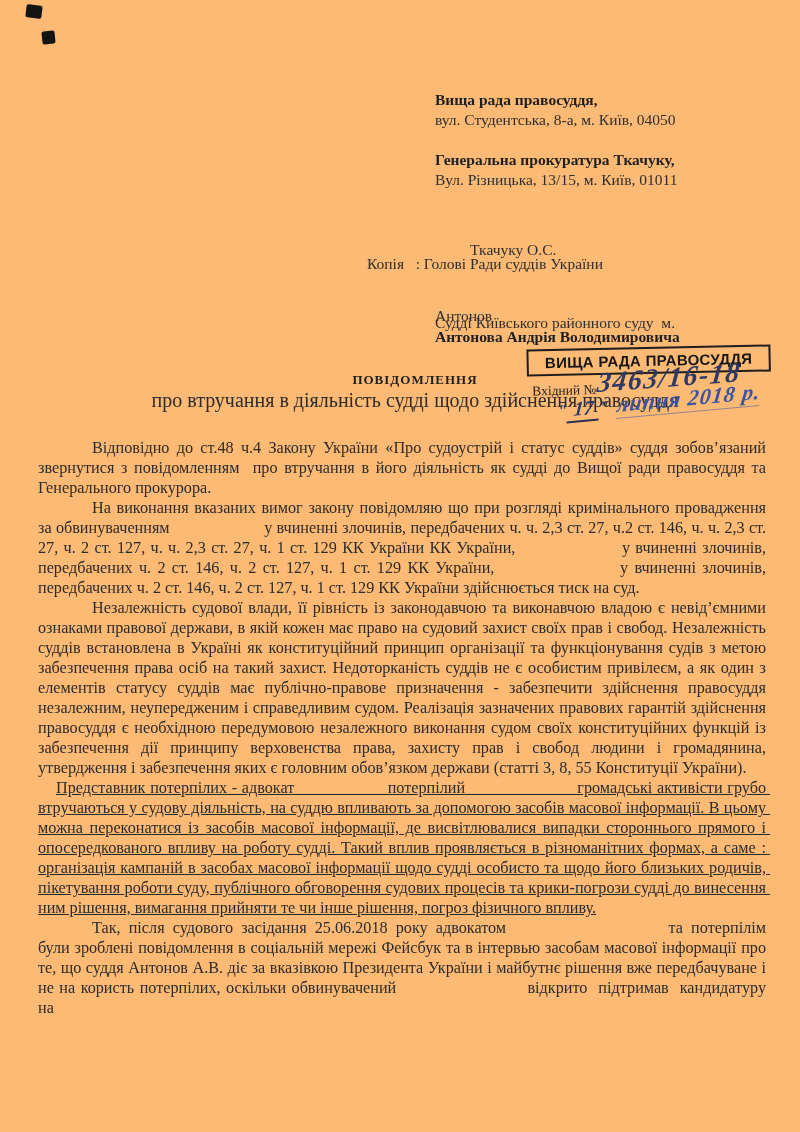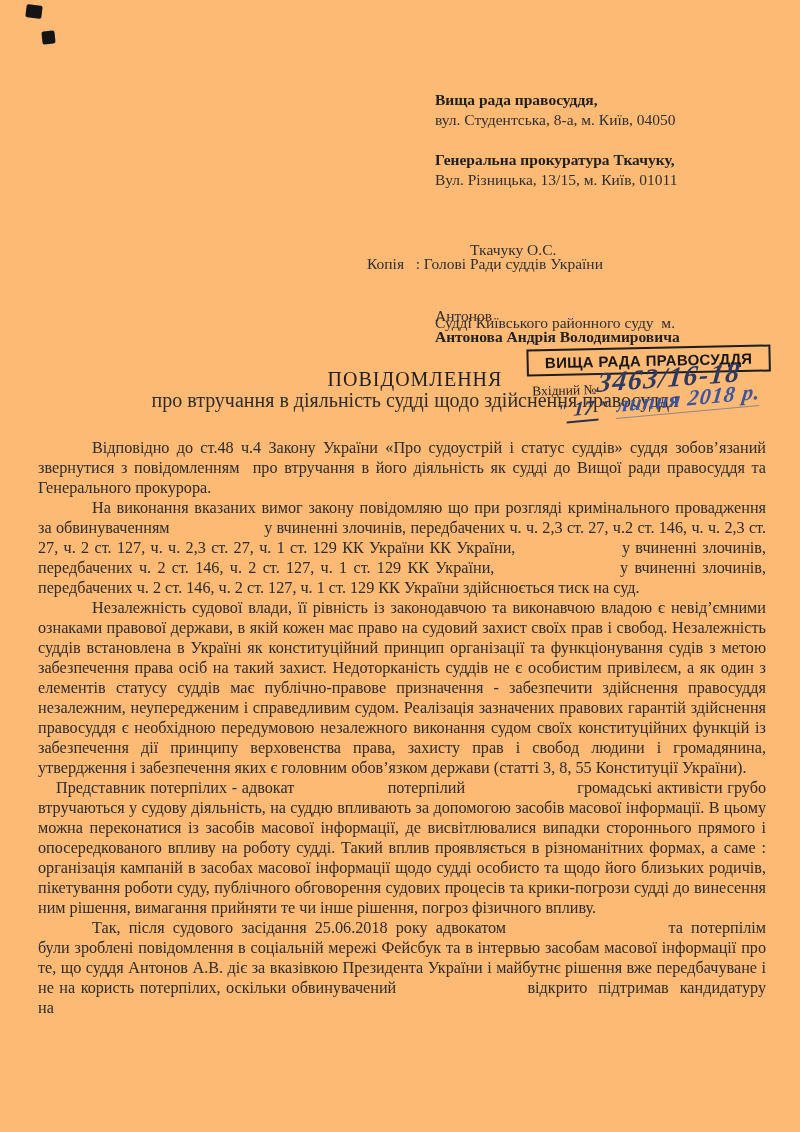--- a/index.html
+++ b/index.html
@@ -11,21 +11,21 @@
   }
   .abs { position:absolute; }
   .line { font-size:15.5px; line-height:20px; white-space:pre; color:#2e2e2e; }
   .bold { font-weight:bold; color:#1f1f1f; }
 
   .blob { position:absolute; background:#141414; border-radius:2px; }
   .blob1 { left:26px; top:5px;  width:16px; height:13px; transform:rotate(7deg); }
   .blob2 { left:42px; top:31px; width:13px; height:13px; transform:rotate(-6deg); }
 
   .title-block { position:absolute; left:60px; top:369px; width:710px; text-align:center; }
-  .doc-title { font-size:20px; font-weight:normal; letter-spacing:1px; color:#1e1e1e; line-height:21px;text-align:center; }
+  .doc-title { font-size:13px; font-weight:bold; letter-spacing:1px; color:#1e1e1e; line-height:21px;text-align:center; }
   .doc-subtitle { font-size:20px; color:#2c2c2c; line-height:21px; }
 
   
   .stamp { position:absolute; left:527px; top:347px; width:244px; transform:rotate(-1.2deg); z-index:5; }
   .stamp-box {
     border:2.5px solid #1d1d1d; padding:3px 2px; text-align:center;
     font-family:"Liberation Sans", sans-serif; font-weight:bold; font-size:15px;
     letter-spacing:0.3px; color:#161616; background:transparent;
   }
   .stamp-row { position:relative; height:34px; }
@@ -47,21 +47,21 @@
     font-size:22px; font-style:italic; font-weight:bold; color:#3a55a4;
     transform:skewX(-12deg); display:inline-block; margin-left:8px; letter-spacing:1px;
     border-bottom:1.5px solid rgba(58,85,164,.55);
   }
 
   .body-text {
     position:absolute; left:38px; top:438px; width:728px;
     font-size:16.2px; line-height:20px; text-align:justify; color:#2b2b2b;
   }
   .body-text p { white-space:pre-wrap; text-indent:54px; margin:0; }
-  .body-text p.small-indent { text-indent:18px; }
+  .body-text p.small-indent { text-indent:18px;text-decoration:underline; }
 </style>
 </head>
 <body>
 
 <div class="page">
 
   <div class="blob blob1"></div>
   <div class="blob blob2"></div>
 
   <div class="abs line bold" style="left:435px; top:90px;">Вища рада правосуддя,</div>

